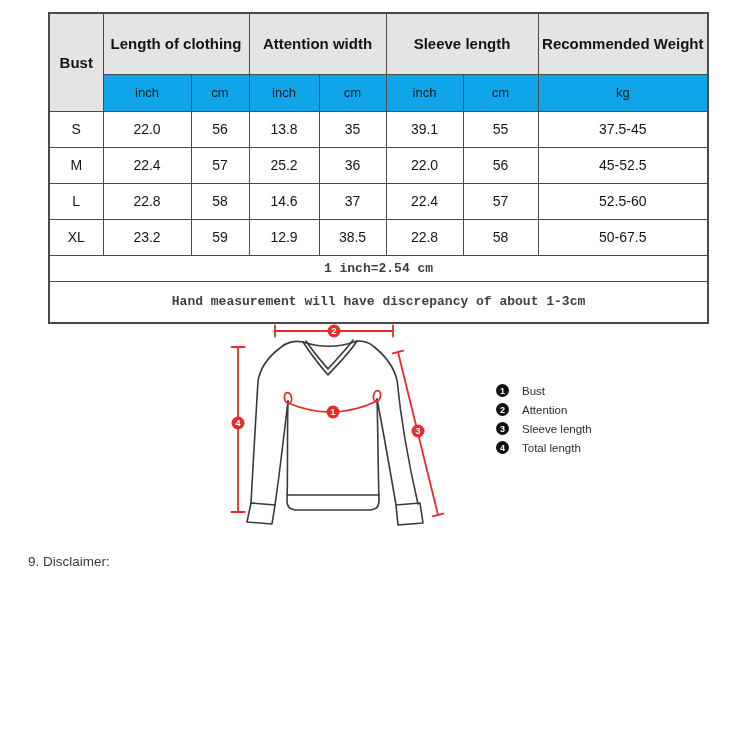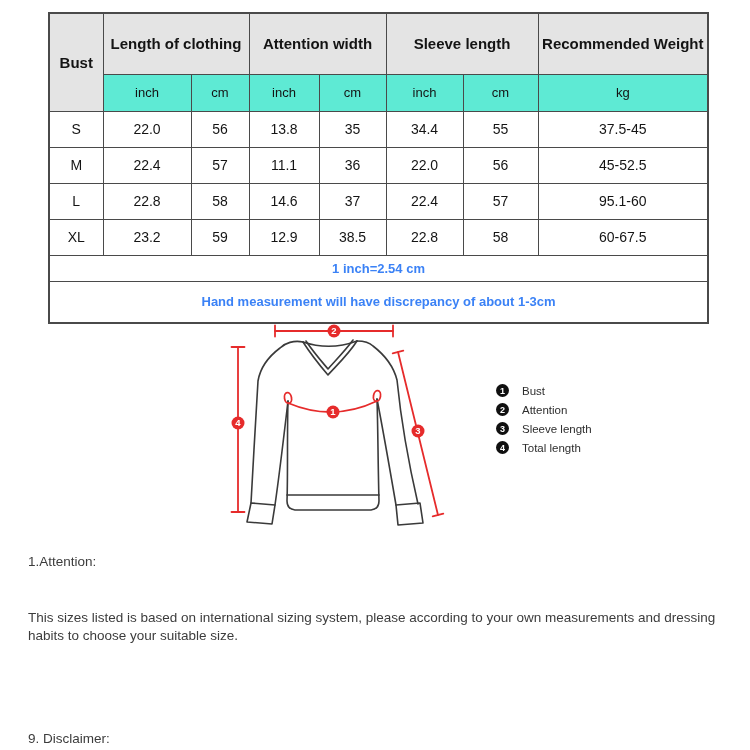--- a/index.html
+++ b/index.html
@@ -19,27 +19,27 @@
     border:1px solid #4a4a4a;
     text-align:center;vertical-align:middle;
     padding:0;color:#141414;overflow:hidden;
   }
   tr.group-row{height:61px;}
   tr.group-row th{
     background:#e4e4e4;font-weight:bold;font-size:15px;line-height:1.3;
   }
   tr.sub-row{height:37px;}
   tr.sub-row th{
-    background:#5eead4;font-weight:normal;font-size:13px;
+    background:#0ea5e9;font-weight:normal;font-size:13px;
   }
   tr.data-row{height:36px;}
   tr.data-row td{font-size:14px;background:#ffffff;}
   tr.note-row td{
-    font-family:Liberation Sans, sans-serif;
-    font-weight:bold;font-size:13px;color:#3b82f6;background:#ffffff;
+    font-family:Liberation Mono, monospace;
+    font-weight:bold;font-size:13px;color:#404040;background:#ffffff;
   }
   tr.note-row-1{height:26px;}
   tr.note-row-2{height:42px;}
 
   
   .sweater-svg{position:absolute;left:218px;top:315px;}
   .legend{position:absolute;left:496px;top:381px;}
   .legend-item{display:flex;align-items:center;height:19px;}
   .legend-dot{
     width:13px;height:13px;border-radius:50%;background:#101010;
@@ -85,53 +85,53 @@
     <th>inch</th>
     <th>cm</th>
     <th>kg</th>
   </tr>
   <tr class="data-row">
     <td>S</td>
     <td>22.0</td>
     <td>56</td>
     <td>13.8</td>
     <td>35</td>
-    <td>34.4</td>
+    <td>39.1</td>
     <td>55</td>
     <td>37.5-45</td>
   </tr>
   <tr class="data-row">
     <td>M</td>
     <td>22.4</td>
     <td>57</td>
-    <td>11.1</td>
+    <td>25.2</td>
     <td>36</td>
     <td>22.0</td>
     <td>56</td>
     <td>45-52.5</td>
   </tr>
   <tr class="data-row">
     <td>L</td>
     <td>22.8</td>
     <td>58</td>
     <td>14.6</td>
     <td>37</td>
     <td>22.4</td>
     <td>57</td>
-    <td>95.1-60</td>
+    <td>52.5-60</td>
   </tr>
   <tr class="data-row">
     <td>XL</td>
     <td>23.2</td>
     <td>59</td>
     <td>12.9</td>
     <td>38.5</td>
     <td>22.8</td>
     <td>58</td>
-    <td>60-67.5</td>
+    <td>50-67.5</td>
   </tr>
   <tr class="note-row note-row-1">
     <td colspan="8">1 inch=2.54 cm</td>
   </tr>
   <tr class="note-row note-row-2">
     <td colspan="8">Hand measurement will have discrepancy of about 1-3cm</td>
   </tr>
 </tbody>
   </table>
 
@@ -206,21 +206,17 @@
     <span class="legend-label">Sleeve length</span>
   </div>
   <div class="legend-item">
     <span class="legend-dot">4</span>
     <span class="legend-label">Total length</span>
   </div>
 </div>
 
 <div class="footnotes">
   <div class="section">
-    <div>1.Attention:</div>
-    <div>This sizes listed is based on international sizing system, please according to your own measurements and dressing   habits to choose your suitable size.</div>
-  </div>
-  <div class="section">
     <div>9. Disclaimer:</div>
     
   </div>
 
 </div>
 
 </body></html>

